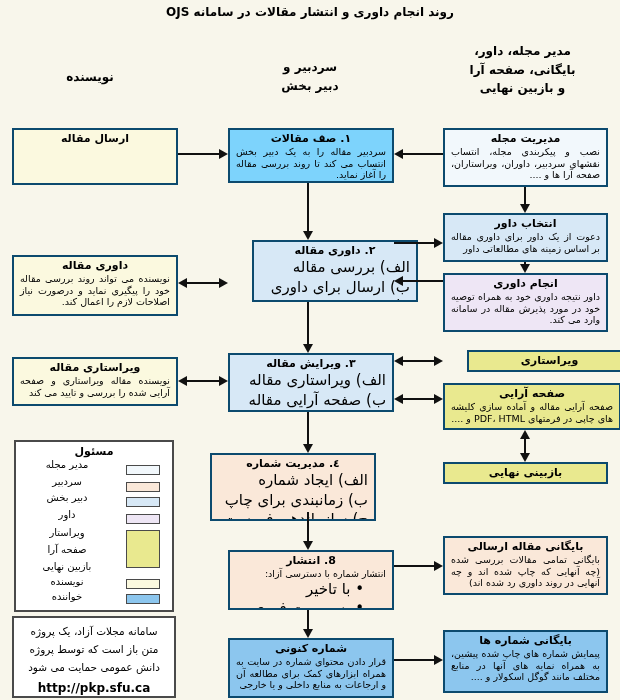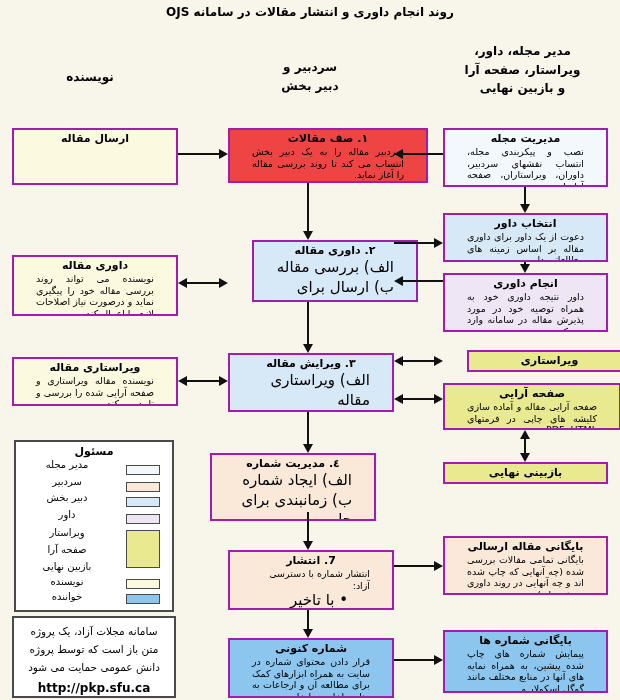--- a/index.html
+++ b/index.html
@@ -5,22 +5,22 @@
   html,body { margin:0; padding:0; }
   body { font-family:"DejaVu Sans", sans-serif; }
   #stage { position:relative; width:620px; height:700px; overflow:hidden; background:#F8F6EB; }
 
   .main-title { position:absolute; top:5px; left:0; width:620px; text-align:center;
     font-size:12px; font-weight:bold; direction:rtl; color:#000; }
 
   .col-head { position:absolute; font-size:12px; font-weight:bold; direction:rtl;
     text-align:center; white-space:pre-line; line-height:1.55; color:#000; }
 
-  .box { position:absolute; box-sizing:border-box; border:2px solid #a21caf;
-    direction:rtl; padding:2px 22px 2px; overflow:hidden; }
+  .box { position:absolute; box-sizing:border-box; border:2px solid #0c4a6e;
+    direction:rtl; padding:2px 6px 2px; overflow:hidden; }
   .b-title { font-weight:bold; font-size:11px; text-align:center; line-height:1.25; }
   .b-body  { font-size:9.5px; text-align:justify; line-height:1.24; }
   .b-items { font-size:15px; white-space:pre-line; line-height:1.32; }
   .b-items.indent { padding-right:22px; }
   .box.title-only { display:flex; align-items:center; justify-content:center; }
 
   .ln { position:absolute; background:#111; }
   .ah { position:absolute; width:0; height:0; }
   .ah-r { border-top:5px solid transparent; border-bottom:5px solid transparent; border-left:9px solid #111; }
   .ah-l { border-top:5px solid transparent; border-bottom:5px solid transparent; border-right:9px solid #111; }
@@ -43,39 +43,39 @@
   .footer-text { font-size:10.5px; line-height:1.7; white-space:pre-line; margin-top:5px; }
   .footer-url { font-size:12px; font-weight:bold; direction:ltr; margin-top:4px; }
 </style>
 </head>
 <body>
 
 <div id="stage" style="background: rgb(248, 246, 235);">
 
   <div class="main-title">روند انجام داوری و انتشار مقالات در سامانه OJS</div>
   <div class="col-head" style="left:440px; top:42px; width:165px;">مدیر مجله، داور،
-ویراستار، صفحه آرا
+بایگانی، صفحه آرا
 و بازبین نهایی</div>
   <div class="col-head" style="left:240px; top:58px; width:140px;">سردبیر و
 دبیر بخش</div>
   <div class="col-head" style="left:25px; top:68px; width:130px;">نویسنده</div>
 
   <div class="box" style="left: 12px; top: 128px; width: 166px; height: 57px; background: rgb(251, 249, 223);">
     <div class="b-title">ارسال مقاله</div>
   </div>
   <div class="box" style="left: 12px; top: 255px; width: 166px; height: 61px; background: rgb(251, 249, 223);">
     <div class="b-title">داوری مقاله</div>
     <div class="b-body">نویسنده می تواند روند بررسی مقاله خود را پیگیری نماید و درصورت نیاز اصلاحات لازم را اعمال کند.</div>
   </div>
   <div class="box" style="left: 12px; top: 357px; width: 166px; height: 49px; background: rgb(251, 249, 223);">
     <div class="b-title">ویراستاری مقاله</div>
     <div class="b-body">نویسنده مقاله ویراستاری و صفحه آرایی شده را بررسی و تایید می کند</div>
   </div>
 
-  <div class="box" style="left: 228px; top: 128px; width: 200px; height: 55px; background: #ef4444;">
+  <div class="box" style="left: 228px; top: 128px; width: 166px; height: 55px; background: #7dd3fc;">
     <div class="b-title">١. صف مقالات</div>
     <div class="b-body">سردبیر مقاله را به یک دبیر بخش انتساب می کند تا روند بررسی مقاله را آغاز نماید.</div>
   </div>
   <div class="box" style="left: 228px; top: 240px; width: 166px; height: 62px; background: rgb(215, 232, 246); margin-left: 24px;">
     <div class="b-title">٢. داوری مقاله</div>
     <div class="b-items">الف) بررسی مقاله
 ب)  ارسال برای داوری
 ج)  اتخاذ تصمیم در مورد مقاله</div>
   </div>
   <div class="box" style="left: 228px; top: 353px; width: 166px; height: 59px; background: rgb(215, 232, 246);">
@@ -84,21 +84,21 @@
 ب)  صفحه آرایی مقاله
 ج)  انجام بازبینی نهایی کلیشه چاپی</div>
   </div>
   <div class="box" style="left: 210px; top: 453px; width: 166px; height: 68px; background: rgb(250, 232, 217);">
     <div class="b-title">٤. مدیریت شماره</div>
     <div class="b-items">الف) ایجاد شماره
 ب)  زمانبندی برای چاپ
 ج)  سازماندهی فهرست مقالات</div>
   </div>
   <div class="box" style="left: 228px; top: 550px; width: 166px; height: 60px; background: rgb(250, 232, 217);">
-    <div class="b-title">7. انتشار</div>
+    <div class="b-title">8. انتشار</div>
     <div class="b-body" style="text-align:right;">انتشار شماره با دسترسی آزاد:</div>
     <div class="b-items indent">•   با تاخیر
 •   به صورت فوری
 •   یا با اشتراک</div>
   </div>
   <div class="box" style="left: 228px; top: 638px; width: 166px; height: 60px; background: rgb(140, 198, 238);">
     <div class="b-title">شماره کنونی</div>
     <div class="b-body">قرار دادن محتوای شماره در سایت به همراه ابزارهای کمک برای مطالعه آن و ارجاعات به منابع داخلی و یا خارجی</div>
   </div>
 

